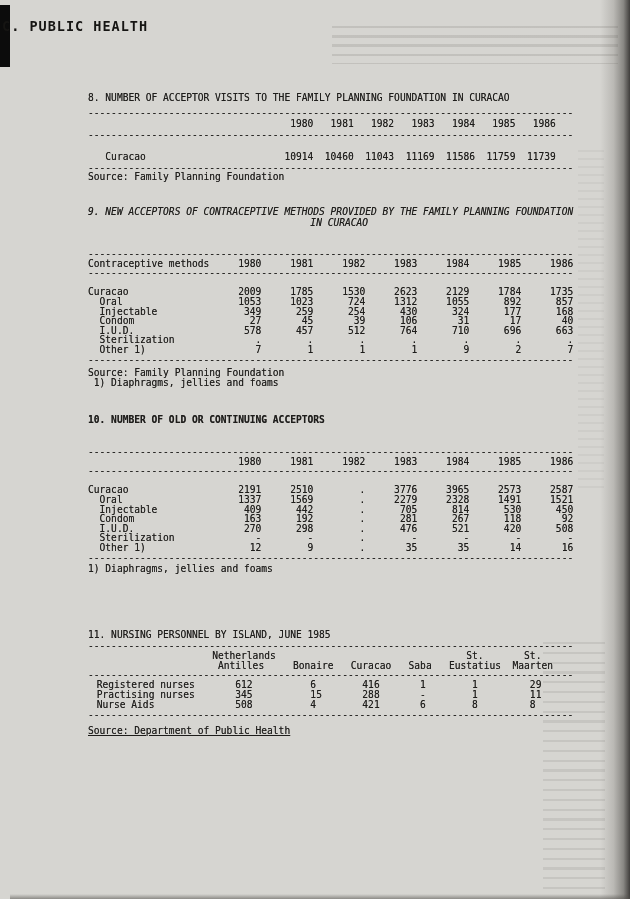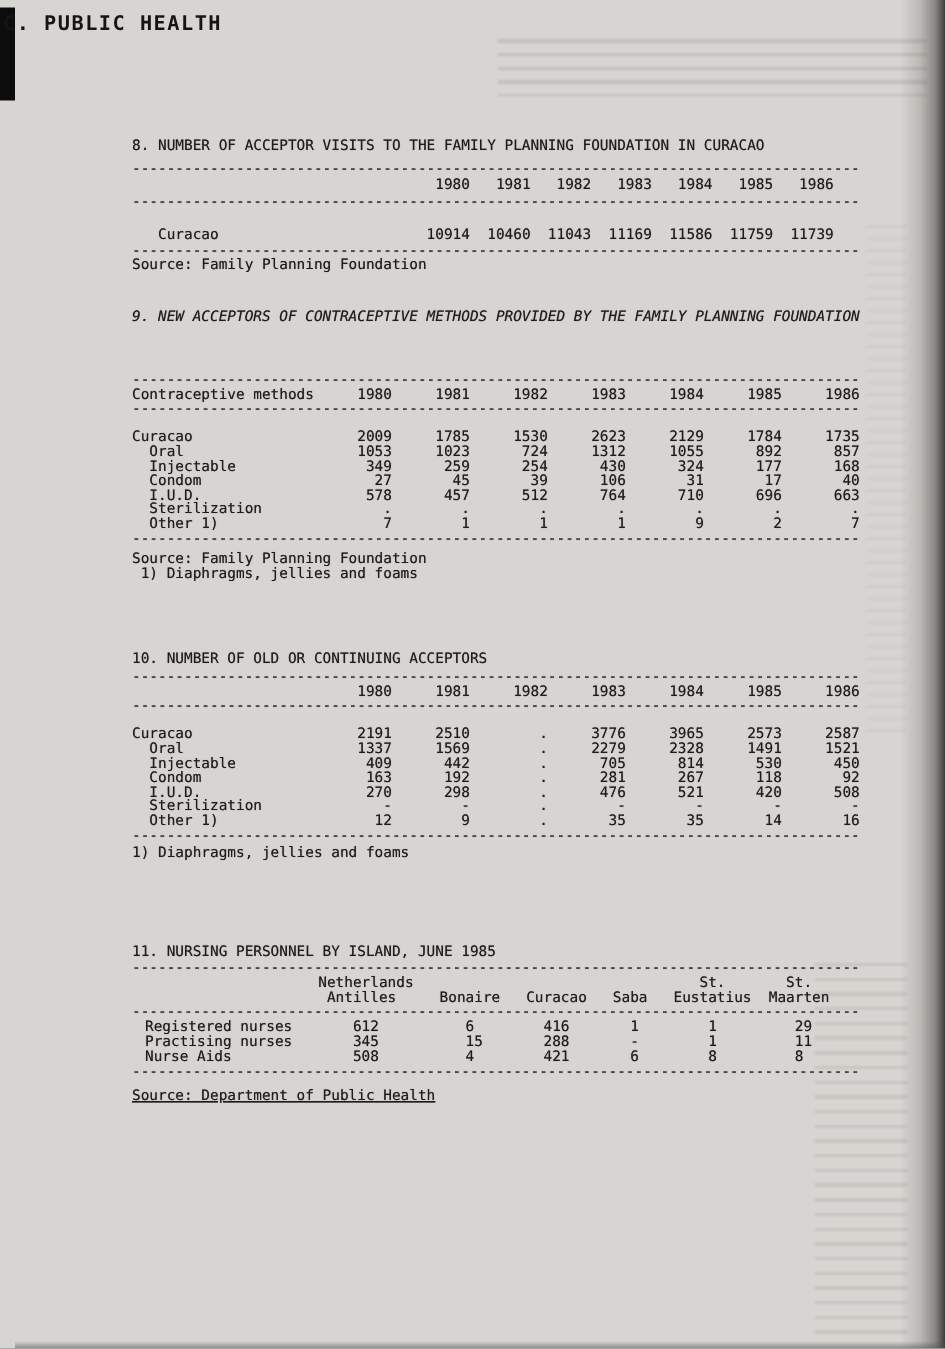--- a/index.html
+++ b/index.html
@@ -8,21 +8,21 @@
     background:radial-gradient(ellipse at 45% 38%, #dcdbd7 0%, #d6d5d1 55%, #cfcecا 100%);
     background-color:#d6d5d1;
     font-family:"DejaVu Sans Mono","Liberation Mono",monospace;
   }
   .mono{
     color:#1e1d1b;font-size:9.6px;white-space:pre;
     text-shadow:0 0 0.5px rgba(30,29,27,0.65);
   }
   .abs{position:absolute;left:88px;text-align:center;}
   .page-header{
-    position:absolute;top:8px;left:2px;margin:0;
+    position:absolute;top:18px;left:2px;margin:0;
     font-size:13.5px;font-weight:bold;letter-spacing:1px;
     font-family:"DejaVu Sans Mono","Liberation Mono",monospace;
     color:#161513;white-space:pre;
   }
   
   .strip-left{position:absolute;left:0;top:5px;width:10px;height:62px;background:#0c0c0c;}
   .binding{position:absolute;top:0;right:0;width:30px;height:100%;
     background:linear-gradient(to right, rgba(104,101,96,0) 0%, rgba(104,101,96,0.25) 45%, rgba(74,72,68,0.55) 78%, rgba(47,45,43,0.9) 100%);}
   .bottom-edge{position:absolute;left:10px;right:0;bottom:0;height:5px;
     background:linear-gradient(to top, rgba(80,78,74,0.55), rgba(80,78,74,0));}
@@ -42,24 +42,24 @@
   <div class="ghost ghost-top"></div>
   <div class="ghost ghost-mid"></div>
   <div class="ghost ghost-right"></div>
 
   <h1 class="page-header">C. PUBLIC HEALTH</h1>
 
   <div id="tables">
       <div class="abs mono" style="top: 92px; line-height: 11px;"><div>8. NUMBER OF ACCEPTOR VISITS TO THE FAMILY PLANNING FOUNDATION IN CURACAO</div></div>
       <div class="abs mono" style="top: 107px; line-height: 11px;"><div>------------------------------------------------------------------------------------</div><div>                                1980   1981   1982   1983   1984   1985   1986</div><div>------------------------------------------------------------------------------------</div><div> </div><div>Curacao                        10914  10460  11043  11169  11586  11759  11739</div><div>------------------------------------------------------------------------------------</div></div>
       <div class="abs mono" style="top: 172px; line-height: 10.4px;"><div>Source: Family Planning Foundation</div></div>
-      <div class="abs mono" style="top: 207px; line-height: 10.8px; font-style: italic;"><div>9. NEW ACCEPTORS OF CONTRACEPTIVE METHODS PROVIDED BY THE FAMILY PLANNING FOUNDATION</div></div>
+      <div class="abs mono" style="top: 207px; line-height: 10.8px; font-style: italic;"><div>9. NEW ACCEPTORS OF CONTRACEPTIVE METHODS PROVIDED BY THE FAMILY PLANNING FOUNDATION</div><div>   IN CURACAO</div></div>
       <div class="abs mono" style="top: 249px; line-height: 9.6px;"><div>------------------------------------------------------------------------------------</div><div>Contraceptive methods     1980     1981     1982     1983     1984     1985     1986</div><div>------------------------------------------------------------------------------------</div><div> </div><div>Curacao                   2009     1785     1530     2623     2129     1784     1735</div><div>  Oral                    1053     1023      724     1312     1055      892      857</div><div>  Injectable               349      259      254      430      324      177      168</div><div>  Condom                    27       45       39      106       31       17       40</div><div>  I.U.D.                   578      457      512      764      710      696      663</div><div>  Sterilization              .        .        .        .        .        .        .</div><div>  Other 1)                   7        1        1        1        9        2        7</div><div>------------------------------------------------------------------------------------</div></div>
       <div class="abs mono" style="top: 368px; line-height: 10.4px;"><div>Source: Family Planning Foundation</div><div>1) Diaphragms, jellies and foams</div></div>
-      <div class="abs mono" style="top: 434px; line-height: 11px;"><div>10. NUMBER OF OLD OR CONTINUING ACCEPTORS</div></div>
+      <div class="abs mono" style="top: 414px; line-height: 11px; font-weight: bold;"><div>10. NUMBER OF OLD OR CONTINUING ACCEPTORS</div></div>
       <div class="abs mono" style="top: 447px; line-height: 9.6px;"><div>------------------------------------------------------------------------------------</div><div>                          1980     1981     1982     1983     1984     1985     1986</div><div>------------------------------------------------------------------------------------</div><div> </div><div>Curacao                   2191     2510        .     3776     3965     2573     2587</div><div>  Oral                    1337     1569        .     2279     2328     1491     1521</div><div>  Injectable               409      442        .      705      814      530      450</div><div>  Condom                   163      192        .      281      267      118       92</div><div>  I.U.D.                   270      298        .      476      521      420      508</div><div>  Sterilization              -        -        .        -        -        -        -</div><div>  Other 1)                  12        9        .       35       35       14       16</div><div>------------------------------------------------------------------------------------</div></div>
       <div class="abs mono" style="top: 564px; line-height: 10.4px;"><div>1) Diaphragms, jellies and foams</div></div>
       <div class="abs mono" style="top: 629px; line-height: 11px;"><div>11. NURSING PERSONNEL BY ISLAND, JUNE 1985</div></div>
       <div class="abs mono" style="top: 641px; line-height: 9.8px;"><div>------------------------------------------------------------------------------------</div><div>                    Netherlands                                 St.       St.    </div><div>                     Antilles     Bonaire   Curacao   Saba   Eustatius  Maarten  </div><div>------------------------------------------------------------------------------------</div><div>Registered nurses       612          6        416       1        1         29    </div><div>Practising nurses       345          15       288       -        1         11    </div><div>Nurse Aids              508          4        421       6        8         8     </div><div>------------------------------------------------------------------------------------</div></div>
       <div class="abs mono" style="top: 726px; line-height: 10.4px; text-decoration: underline;"><div>Source: Department of Public Health</div></div>
     </div>
 
   <div class="binding"></div>
   <div class="bottom-edge"></div>
 </div>

